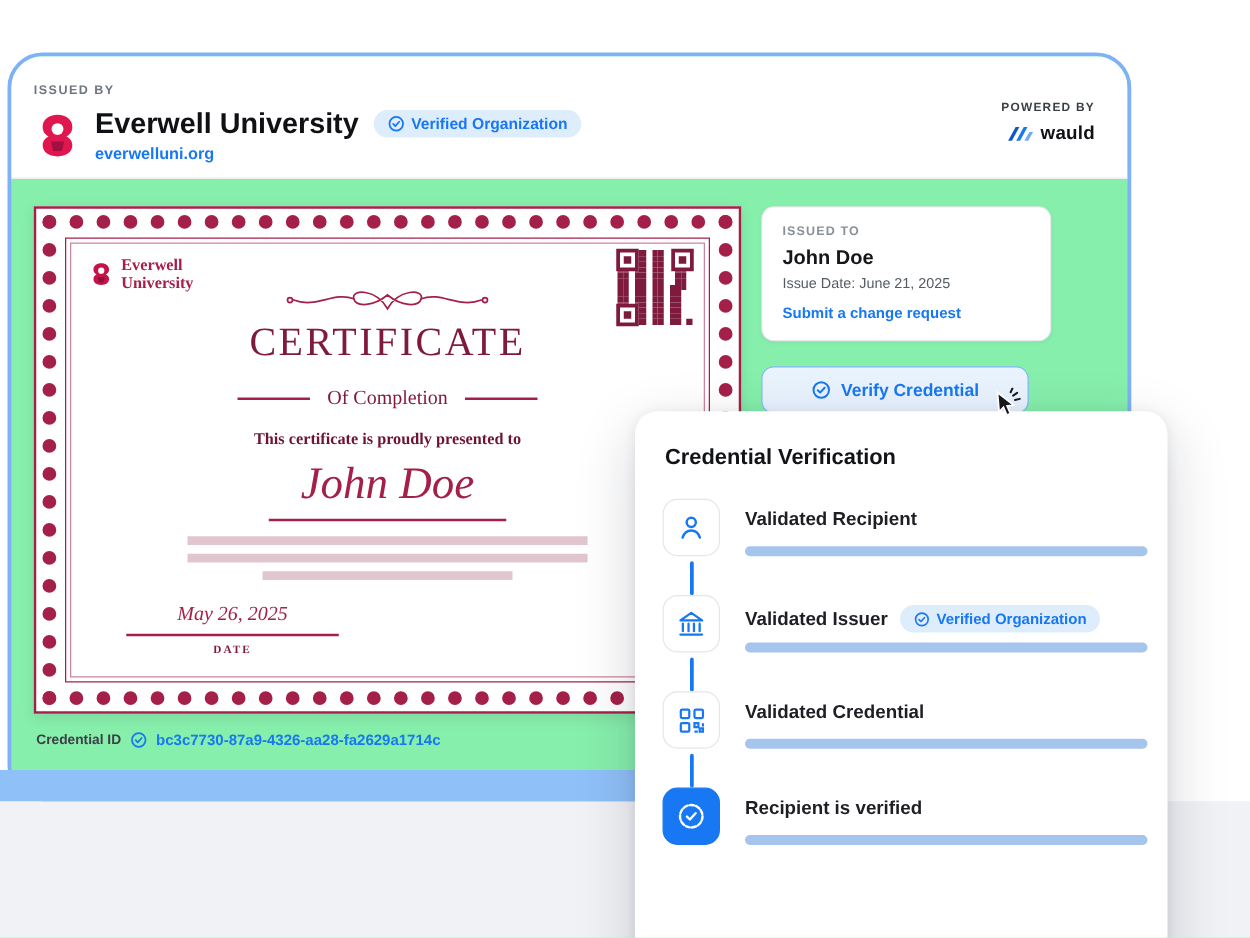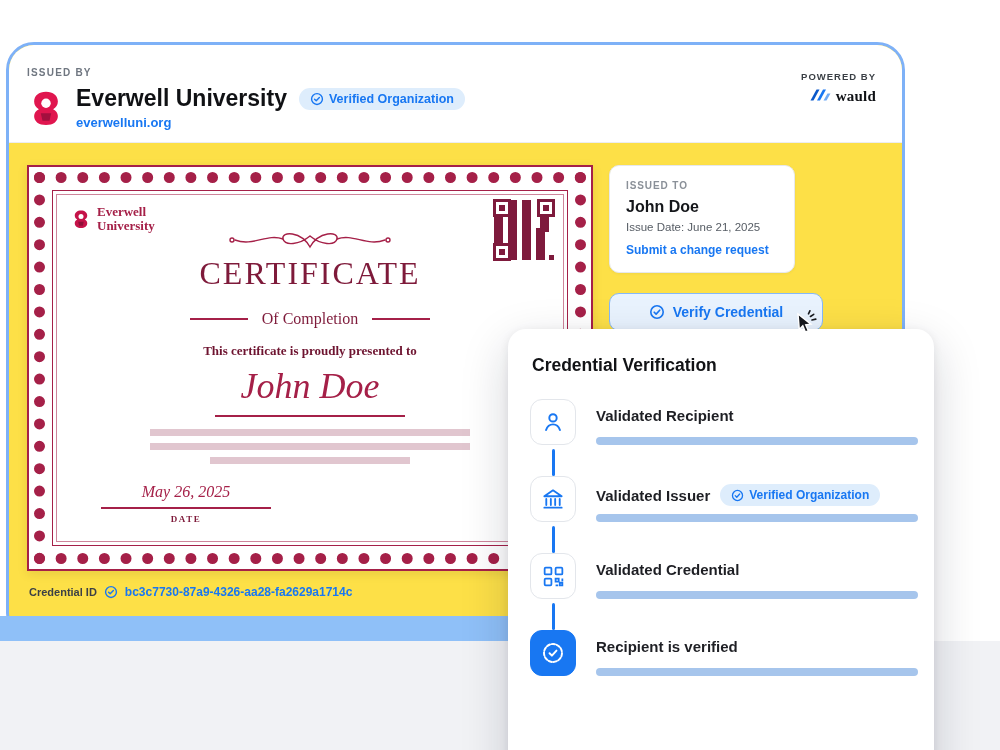--- a/index.html
+++ b/index.html
@@ -13,36 +13,36 @@
   }
   *{box-sizing:border-box;margin:0;padding:0;}
   html,body{width:1000px;height:750px;}
   body{font-family:"Liberation Sans",sans-serif;background:#ffffff;overflow:hidden;}
   .stage{position:relative;width:1000px;height:750px;}
 
   .bottom-strip{position:absolute;left:0;top:641px;width:1000px;height:109px;background:#F1F2F5;z-index:0;}
   .blue-bar{position:absolute;left:0;top:616px;width:908px;height:25px;background:var(--bar-blue);z-index:2;}
 
   
-  .main-card{position:absolute;left:6px;top:42px;width:899px;height:599px;background:#fde047;
+  .main-card{position:absolute;left:6px;top:42px;width:899px;height:599px;background:#86efac;
     border:3px solid var(--border-blue);border-radius:28px;overflow:hidden;z-index:1;}
 
   .card-header{position:absolute;left:0;top:0;width:893px;height:98px;background:#fff;border-bottom:1px solid #ECEDF1;}
   .issued-by{position:absolute;left:18px;top:22px;font-size:10px;font-weight:700;letter-spacing:1.2px;color:#6F7680;}
   .org-row{position:absolute;left:18px;top:40px;display:flex;align-items:center;gap:11px;}
   .org-logo{width:38px;height:38px;flex:0 0 auto;}
   .org-name-row{display:flex;align-items:center;gap:12px;}
   .org-name{font-size:23px;font-weight:700;color:#101114;}
   .org-url{font-size:13px;font-weight:700;color:var(--accent-blue);margin-top:3px;cursor:pointer;}
   .badge{display:inline-flex;align-items:center;gap:5px;background:var(--badge-bg);color:var(--accent-blue);
     font-size:12.5px;font-weight:700;padding:4px 11px;border-radius:14px;white-space:nowrap;}
   .badge svg{display:block;}
-  .powered{position:absolute;right:26px;top:26px;text-align:right;margin-left:22px;}
+  .powered{position:absolute;right:26px;top:36px;text-align:right;margin-left:22px;}
   .powered-label{font-size:9.5px;font-weight:700;letter-spacing:1px;color:#3A3F45;}
-  .brand-row{display:flex;align-items:flex-start;justify-content:flex-end;gap:5px;margin-top:6px;font-family:Liberation Serif, serif;}
+  .brand-row{display:flex;align-items:center;justify-content:flex-end;gap:5px;margin-top:6px;}
   .brand-name{font-size:15px;font-weight:800;color:#0F1115;letter-spacing:.2px;}
 
   
   .certificate{position:absolute;left:18px;top:120px;width:566px;height:406px;background:#fff;
     border:2px solid var(--cert-red);box-shadow:0 3px 10px rgba(40,20,30,.10);}
   .cert-deco{position:absolute;inset:5px;border:11px dotted var(--cert-red);pointer-events:none;}
   .cert-line{position:absolute;inset:23px;border:1.5px solid var(--cert-red);pointer-events:none;}
   .cert-line2{position:absolute;inset:27px;border:1px solid rgba(165,32,72,.55);pointer-events:none;}
 
   .cert-logo{position:absolute;left:42px;top:38px;display:flex;align-items:center;gap:6px;}
@@ -74,21 +74,21 @@
   .cert-script{font-family:"Liberation Serif",serif;font-style:italic;font-size:16px;color:var(--cert-red);}
   .cert-field-line{height:1.5px;background:var(--cert-red);margin-top:6px;}
   .cert-field-label{font-family:"Liberation Serif",serif;font-weight:700;font-size:9px;letter-spacing:1.6px;color:var(--cert-dark);margin-top:5px;}
   .cert-sig-group{position:absolute;right:56px;top:292px;width:170px;text-align:center;}
 
   .cred-id-row{position:absolute;left:20px;top:540px;display:flex;align-items:center;gap:7px;}
   .cred-id-label{font-size:11px;font-weight:600;color:#3C4046;}
   .cred-id-value{font-size:12px;font-weight:700;color:var(--accent-blue);cursor:pointer;}
 
   
-  .issued-card{position:absolute;left:600px;top:120px;width:186px;background:#fff;border:1px solid #E6E8EC;
+  .issued-card{position:absolute;left:600px;top:120px;width:232px;background:#fff;border:1px solid #E6E8EC;
     border-radius:10px;padding:14px 16px 15px;box-shadow:0 1px 3px rgba(20,30,50,.05);}
   .issued-label{font-size:10px;font-weight:700;letter-spacing:.9px;color:#8A9098;}
   .issued-name{font-size:16px;font-weight:700;color:#14161A;margin-top:7px;}
   .issued-date{font-size:11.5px;color:#565C64;margin-top:5px;}
   .change-link{font-size:12px;font-weight:700;color:var(--accent-blue);margin-top:10px;cursor:pointer;}
 
   .verify-btn{position:absolute;left:600px;top:248px;width:214px;height:38px;background:#E9F3FE;
     border:1.5px solid #85B8F8;border-radius:10px;display:flex;align-items:center;justify-content:center;gap:8px;
     color:var(--accent-blue);font-size:14px;font-weight:700;cursor:pointer;}
 

